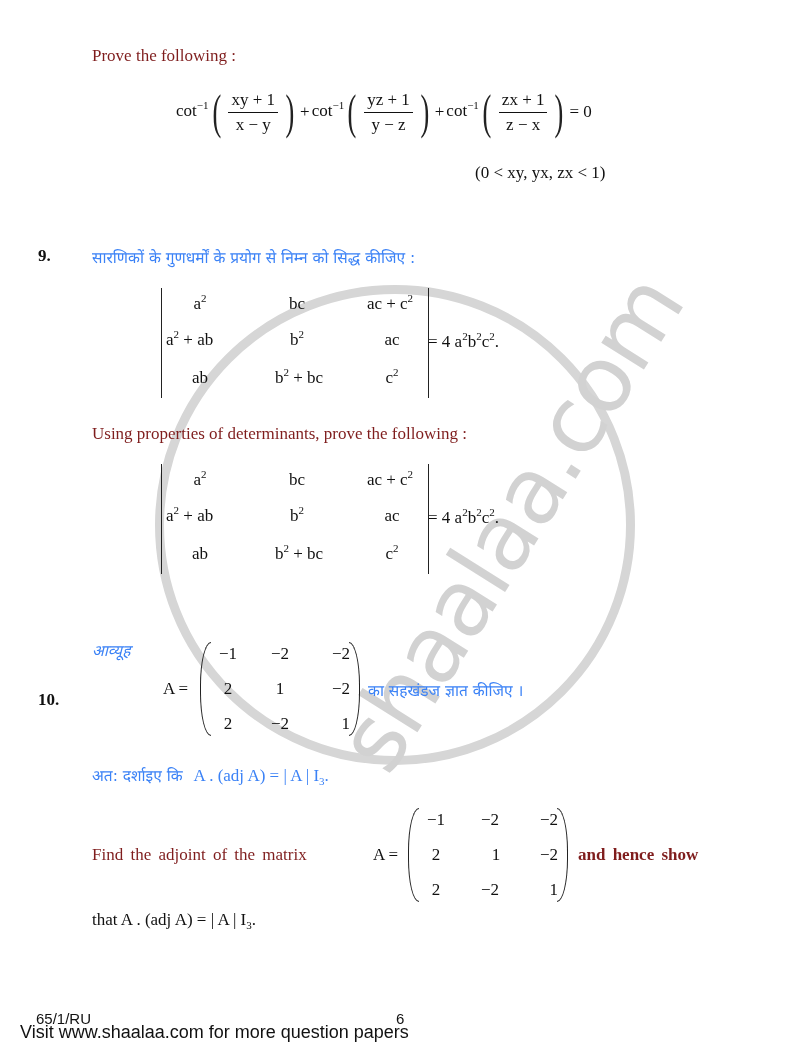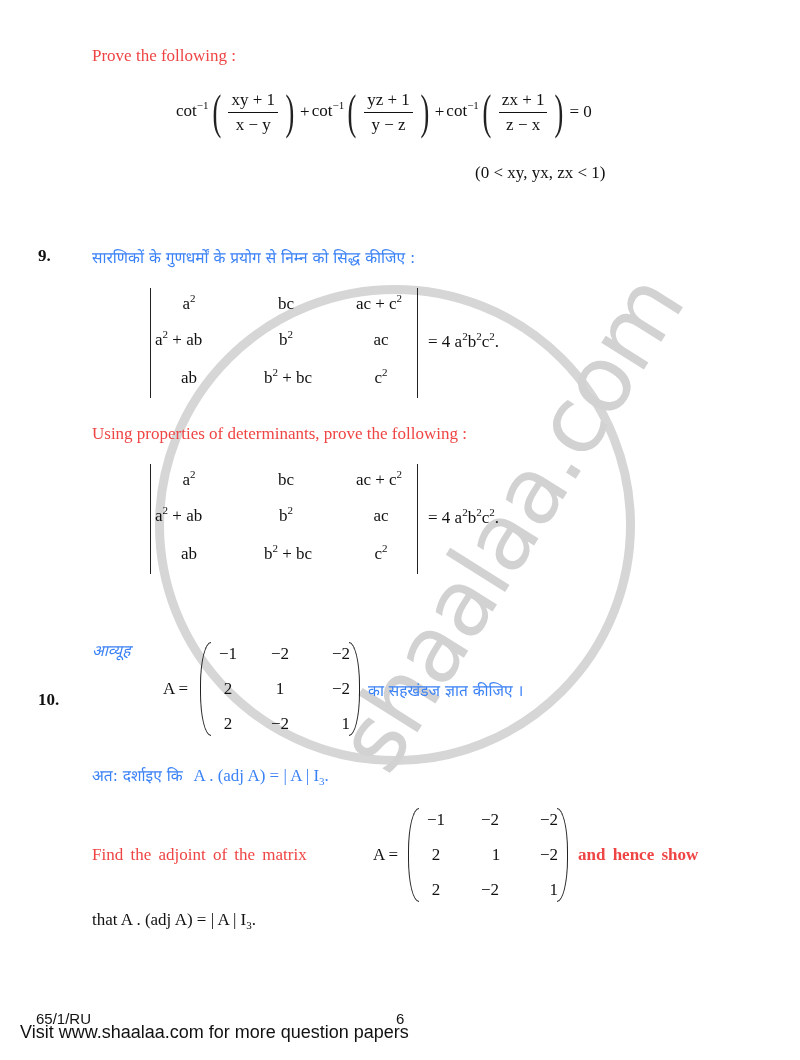--- a/index.html
+++ b/index.html
@@ -1,29 +1,29 @@
 <!DOCTYPE html>
 <html><head>
 <meta charset="utf-8">
 <style>
   html, body { margin:0; padding:0; background:#ffffff; }
   body { width:800px; height:1060px; position:relative; overflow:hidden;
          font-family:"DejaVu Serif", "Liberation Serif", serif; color:#111; }
   .abs { position:absolute; }
-  .t { font-family:"Liberation Serif", "DejaVu Serif", serif; font-size:17px; color:#ef4444; white-space:nowrap; }
+  .t { font-family:"Liberation Serif", "DejaVu Serif", serif; font-size:17px; color:#7f1d1d; white-space:nowrap; }
   .hi { font-family:"DejaVu Sans", sans-serif; font-size:15.5px; color:#3b82f6; white-space:nowrap; }
   .qno { font-family:"Liberation Serif", serif; font-weight:bold; font-size:17px; }
   .math { font-family:"Liberation Serif", "DejaVu Serif", serif; font-size:17px; white-space:nowrap; }
   sup { font-size:11px; vertical-align:7px; line-height:0; }
   sub { font-size:11px; vertical-align:-4px; line-height:0; }
   .frac { display:inline-flex; flex-direction:column; align-items:center; vertical-align:middle; margin:0 4px; }
   .frac .num { border-bottom:1px solid #111; padding:0 3px 2px; }
   .frac .den { padding:2px 3px 0; }
   .paren { display:inline-block; font-size:48px; line-height:1; vertical-align:middle; transform:scaleX(0.55); font-weight:100; color:#222; }
-  .det { position:absolute; border-left:1.3px solid #222; border-right:1.3px solid #222; }
+  .det { position:absolute; border-left:1.3px solid #222; border-right:1.3px solid #222;margin-left:11px; }
   .cell { position:absolute; text-align:center; }
   .mat { position:absolute; }
   .mat .lp, .mat .rp { position:absolute; top:0; bottom:0; width:10px; border:1.3px solid #222; }
   .mat .lp { left:0; border-right:none; border-radius:12px 0 0 12px / 50% 0 0 50%; }
   .mat .rp { right:0; border-left:none; border-radius:0 12px 12px 0 / 0 50% 50% 0; }
   .watermark { position:absolute; left:155px; top:285px; width:480px; height:480px;
                border:9px solid #d6d6d6; border-radius:50%; box-sizing:border-box; pointer-events:none; }
   .wm-text { position:absolute; left:230px; top:470px; font-family:"DejaVu Sans", sans-serif;
              font-size:92px; color:#d2d2d2; transform:rotate(-58deg); transform-origin:center;
              letter-spacing:-2px; white-space:nowrap; pointer-events:none; }

